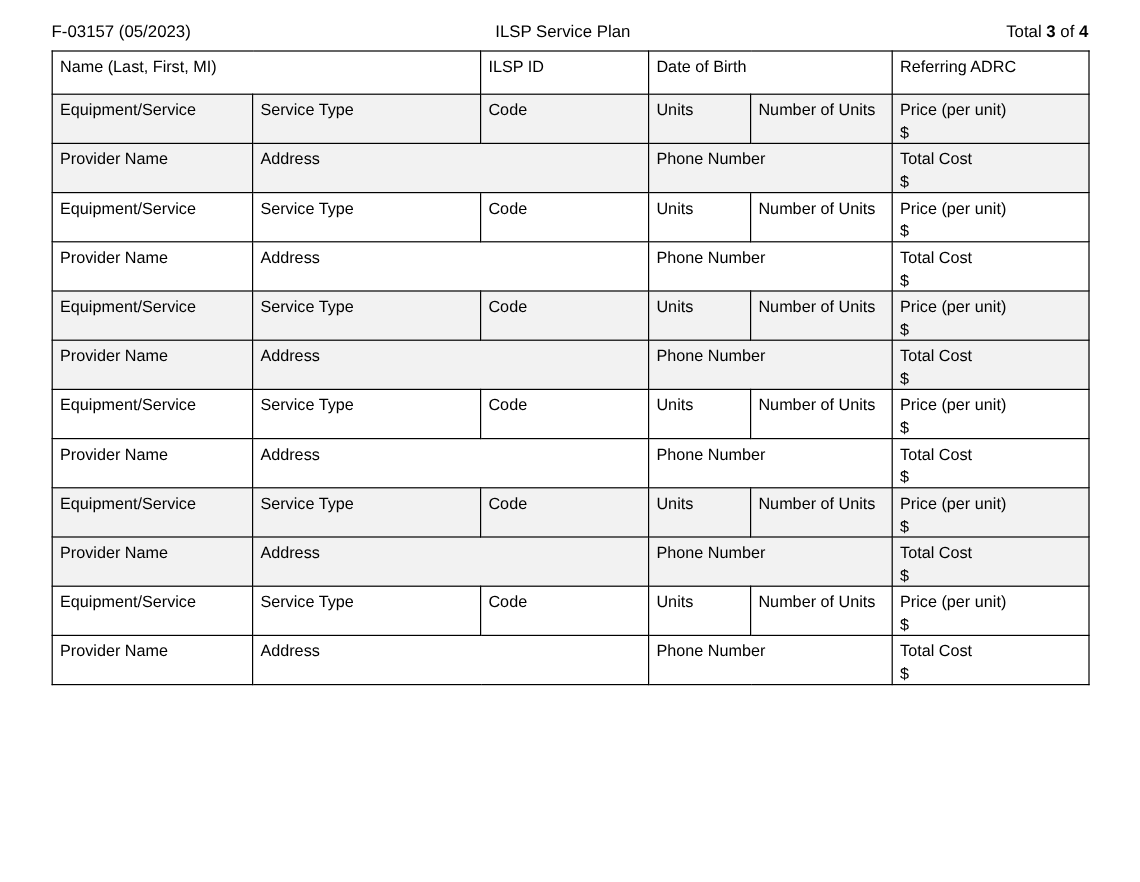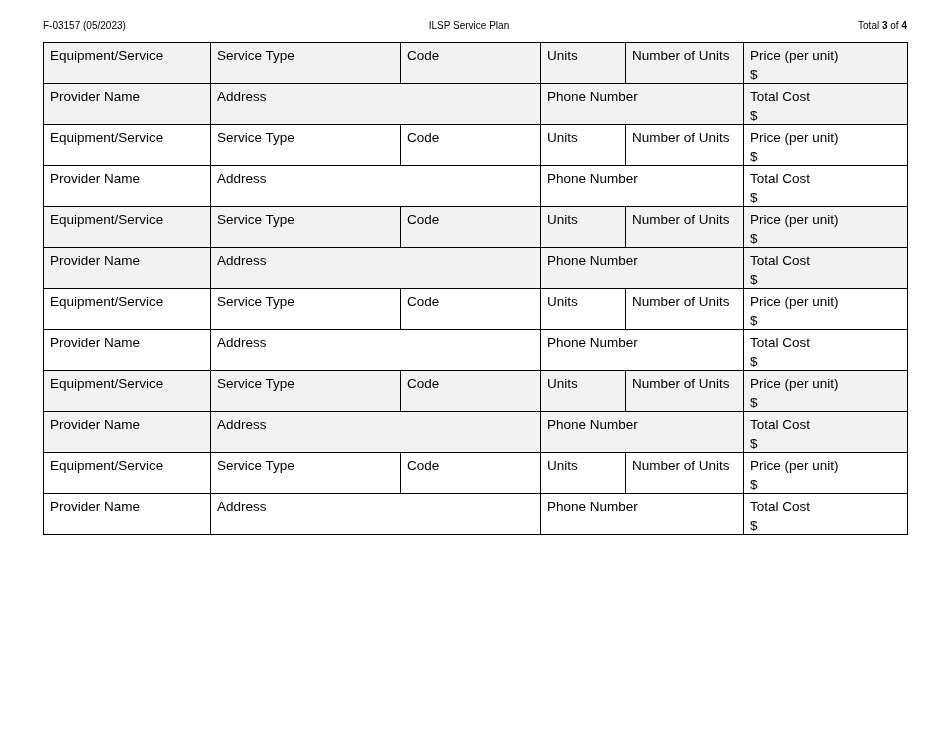--- a/index.html
+++ b/index.html
@@ -16,21 +16,21 @@
     overflow: hidden;
   }
 
   
   .page-header {
     position: absolute;
     top: 18px;
     left: 43px;
     width: 864px;
     height: 16px;
-    font-size: 10px;
+    font-size: 14px;
     line-height: 16px;
   }
   .page-header .hdr-left {
     position: absolute;
     left: 0;
     top: 0;
     white-space: nowrap;
   }
   .page-header .hdr-center {
     position: absolute;
@@ -94,20 +94,26 @@
 <table class="form-table">
   <colgroup>
     <col style="width:167px">
     <col style="width:190px">
     <col style="width:140px">
     <col style="width:85px">
     <col style="width:118px">
     <col style="width:164px">
   </colgroup>
   <tbody id="table-body">
+      <tr class="plain">
+        <td colspan="2"><span>Name (Last, First, MI)</span></td>
+        <td><span>ILSP ID</span></td>
+        <td colspan="2"><span>Date of Birth</span></td>
+        <td><span>Referring ADRC</span></td>
+      </tr>
       <tr class="shaded">
         <td><span>Equipment/Service</span></td>
         <td><span>Service Type</span></td>
         <td><span>Code</span></td>
         <td><span>Units</span></td>
         <td><span>Number of Units</span></td>
         <td><span>Price (per unit)</span><span class="money">$</span></td>
       </tr>
       <tr class="shaded">
         <td><span>Provider Name</span></td>

